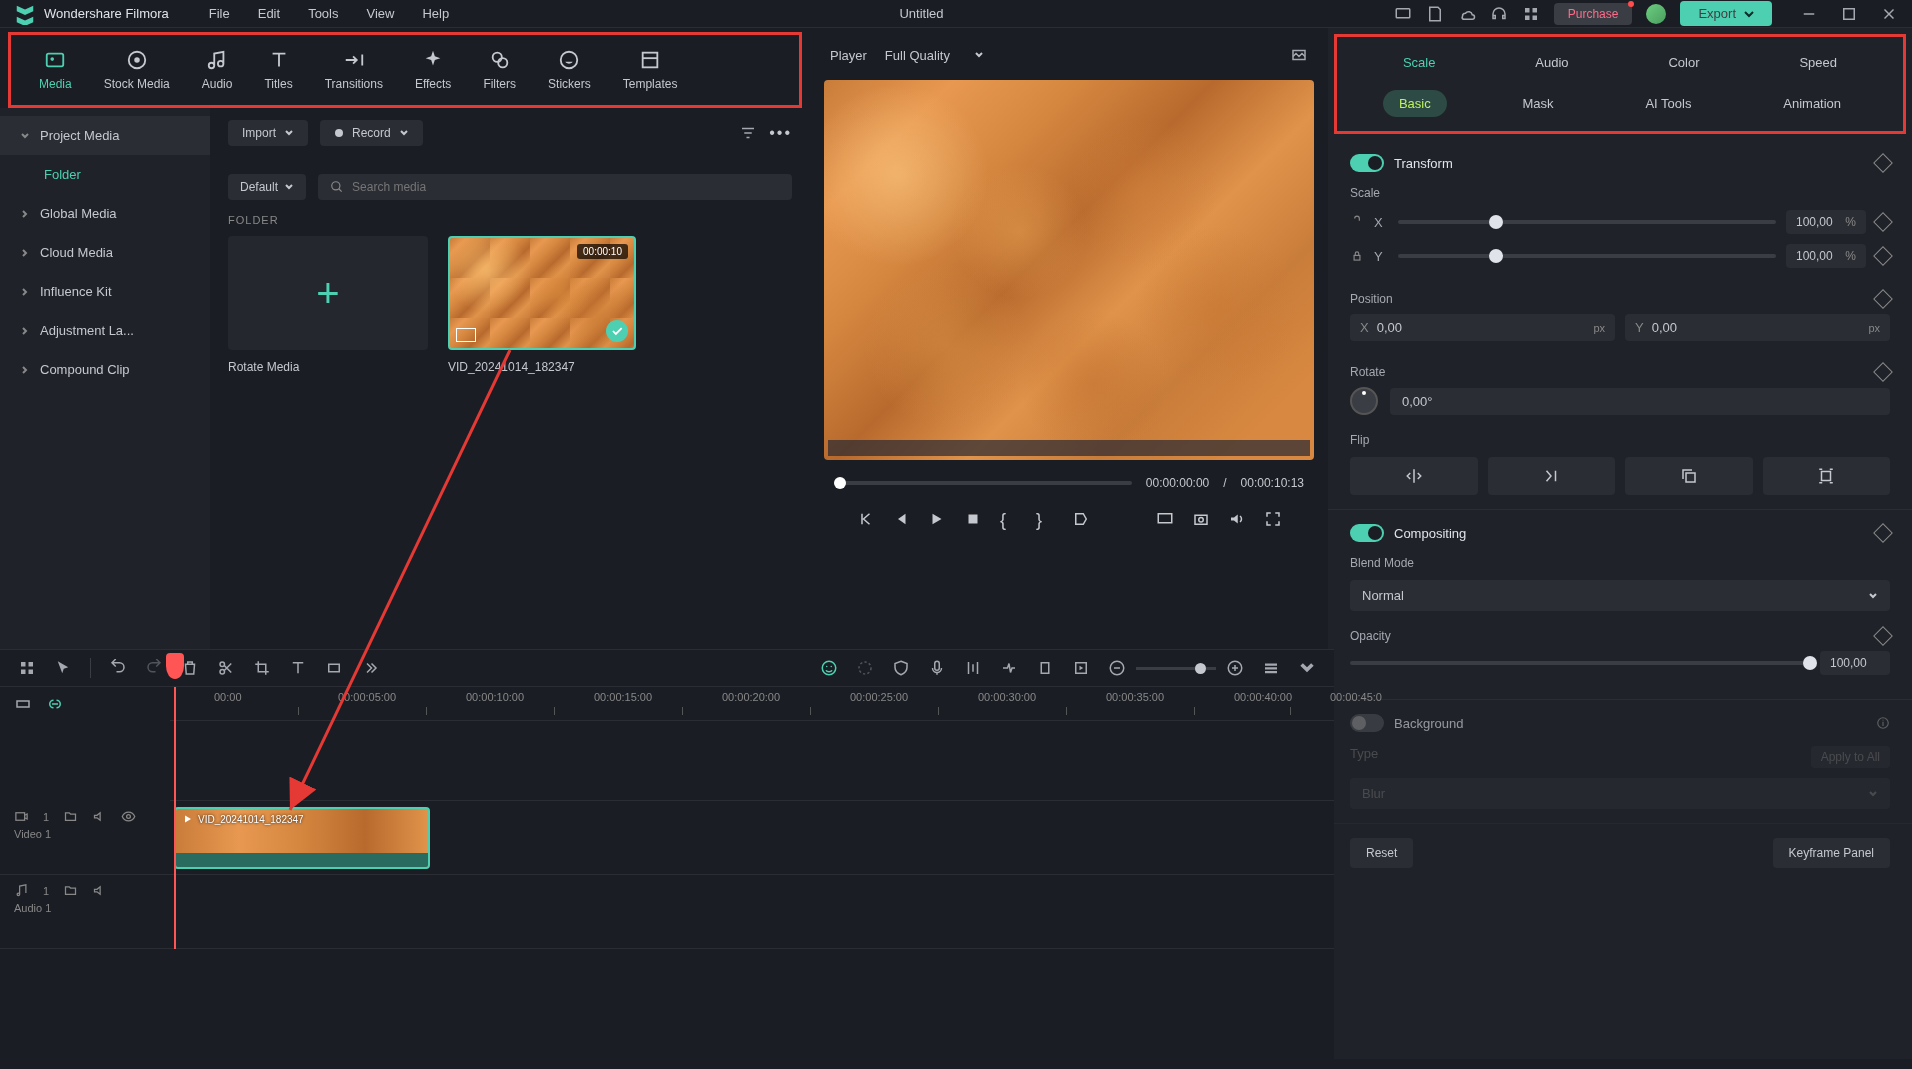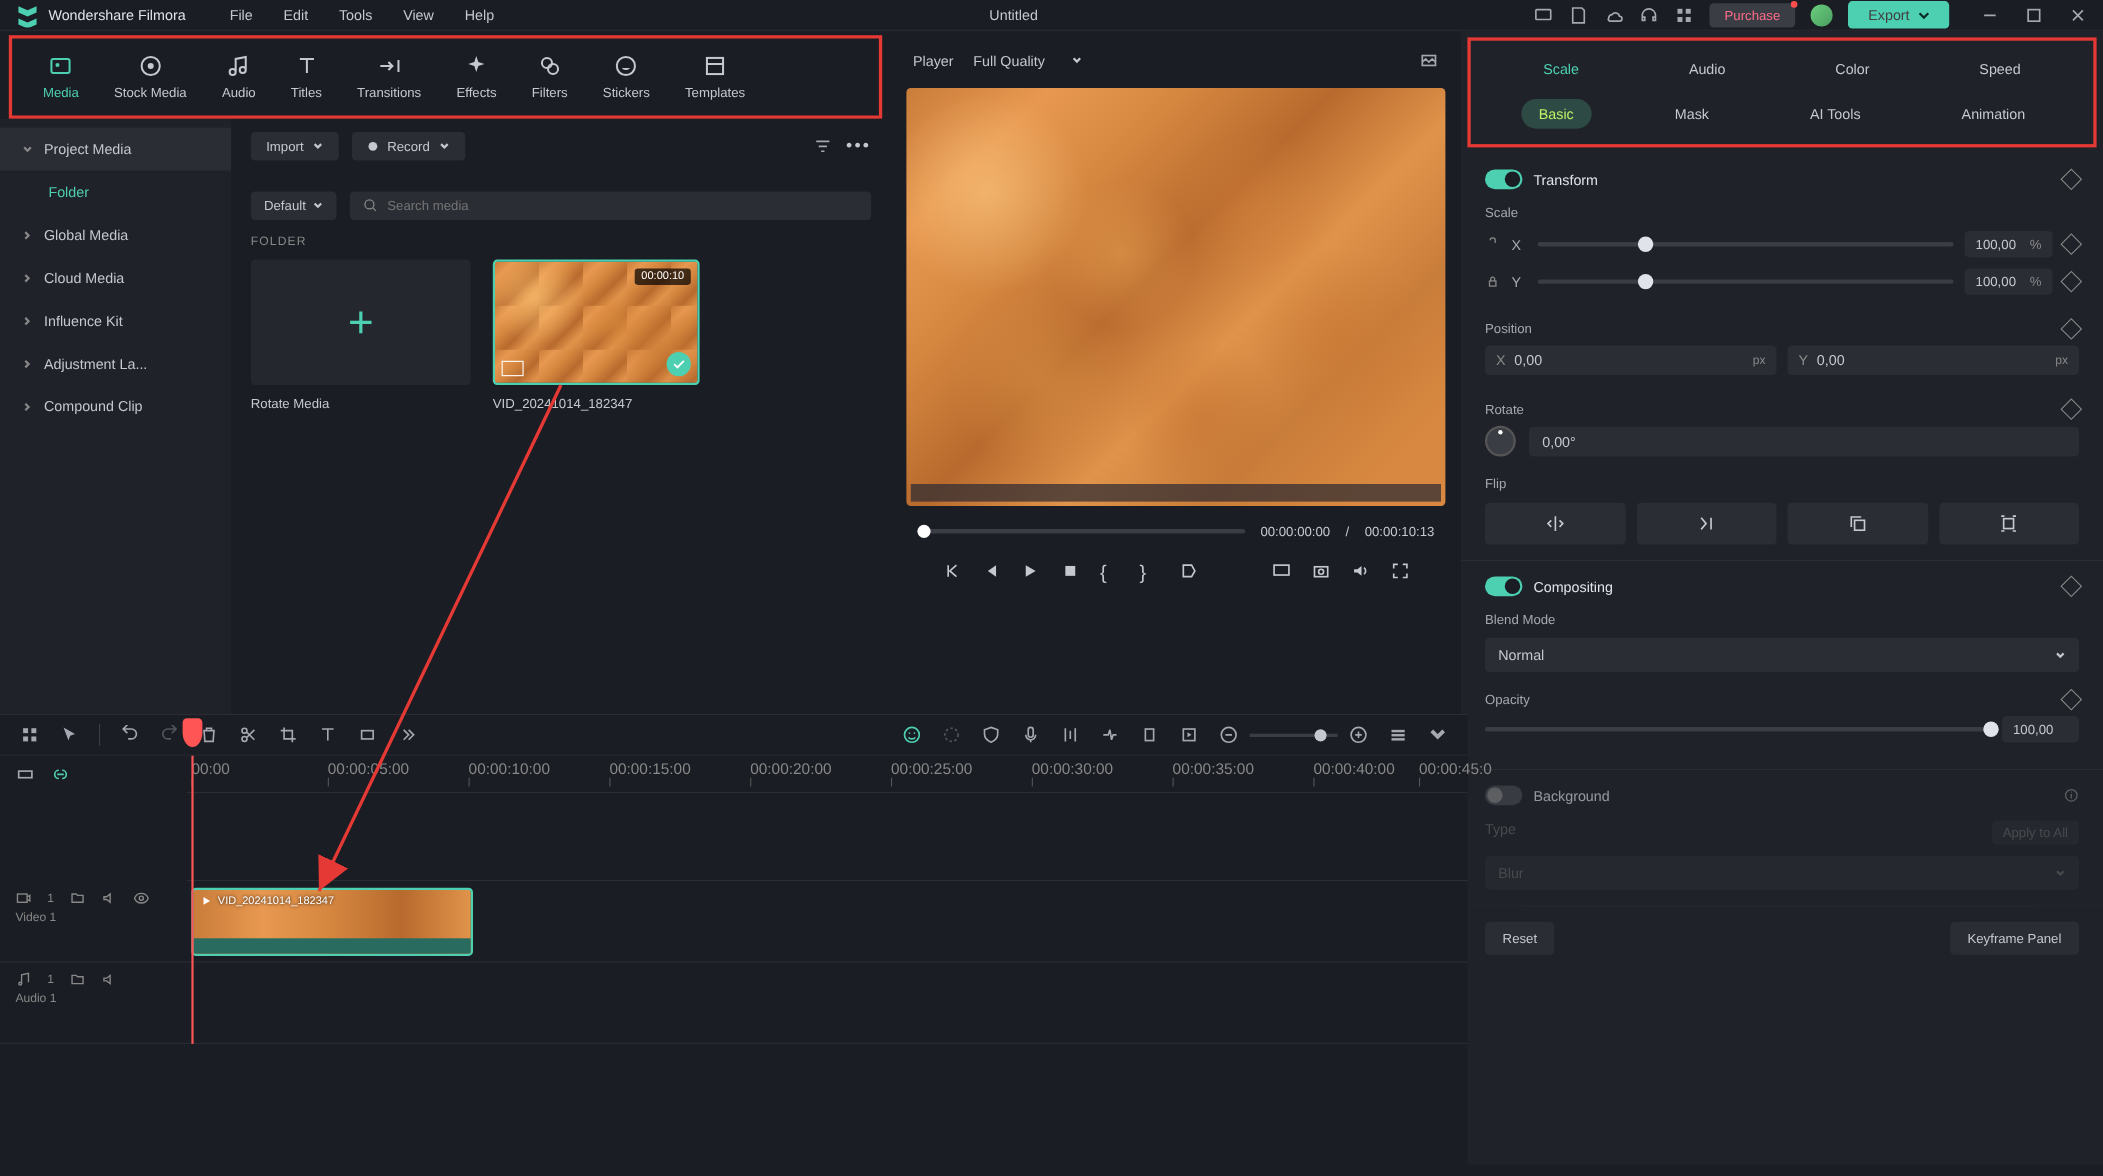--- a/index.html
+++ b/index.html
@@ -125,21 +125,21 @@
 .timeline { position: absolute; bottom: 0; left: 0; width: 1334px; height: 420px; background: #1a1d23; border-top: 1px solid #2a2d34; }
 .tl-toolbar { display: flex; align-items: center; padding: 8px 18px; gap: 18px; border-bottom: 1px solid #2a2d34; }
 .tl-icon { width: 18px; height: 18px; fill: #a5a8b0; cursor: pointer; }
 .tl-sep { width: 1px; height: 20px; background: #3a3d44; }
 .tl-zoom { display: flex; align-items: center; gap: 10px; }
 .zoom-track { width: 80px; height: 3px; background: #3a3d44; position: relative; }
 .zoom-thumb { position: absolute; right: 10px; top: -4px; width: 11px; height: 11px; background: #c5c8ce; border-radius: 50%; }
 .tl-ruler-row { display: flex; }
 .tl-left-head { width: 170px; background: #1a1d23; padding: 8px 14px; display: flex; gap: 14px; }
 .tl-ruler { flex: 1; height: 34px; position: relative; background: #1a1d23; border-bottom: 1px solid #2a2d34; }
-.ruler-tick { position: absolute; top: 4px; color: #888; font-size: 14px; }
+.ruler-tick { position: absolute; top: 4px; color: #888; font-size: 11px; padding-left: 40px; }
 .ruler-tick::after { content: ''; position: absolute; top: 16px; left: 0; width: 1px; height: 8px; background: #555; }
 .tl-tracks { display: flex; }
 .tl-track-heads { width: 170px; }
 .track-head { height: 74px; padding: 8px 14px; border-bottom: 1px solid #2a2d34; }
 .track-head-icons { display: flex; gap: 14px; align-items: center; margin-bottom: 4px; }
 .track-head-icons svg { width: 15px; height: 15px; fill: #888; }
 .track-label { font-size: 11px; color: #888; }
 .tl-track-body { flex: 1; position: relative; }
 .playhead { position: absolute; left: 4px; top: -34px; bottom: 0; width: 2px; background: #ff5555; z-index: 5; }
 .playhead::before { content: ''; position: absolute; top: -34px; left: -8px; width: 18px; height: 26px; background: #ff5555; border-radius: 4px 4px 50% 50%; }

